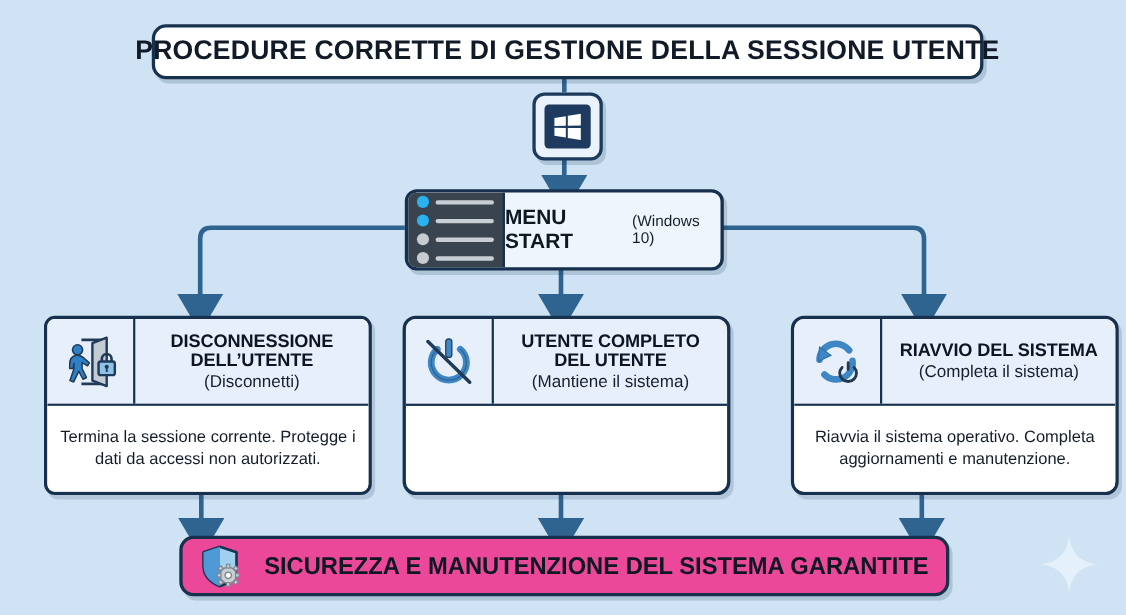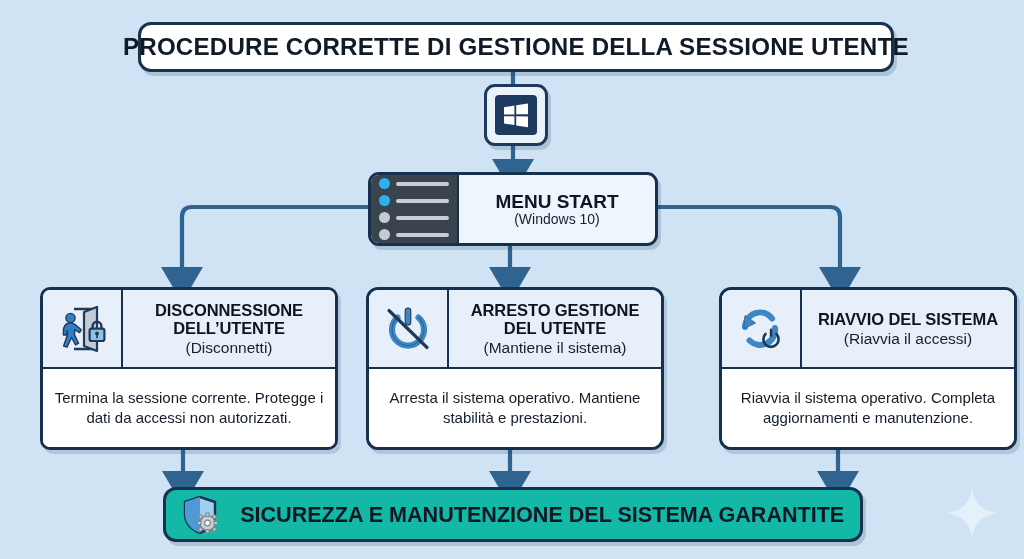--- a/index.html
+++ b/index.html
@@ -55,21 +55,21 @@
     width:70px;flex:none;background:#3a444f;
     display:flex;flex-direction:column;justify-content:center;gap:6px;
     padding:0 8px;border-right:2px solid #16304d;
   }
   .mrow{display:flex;align-items:center;gap:6px;}
   .mdot{width:11px;height:11px;border-radius:50%;flex:none;}
   .mdot.on{background:#2ab2ef;}
   .mdot.off{background:#c6cbd0;}
   .mbar{height:4px;border-radius:2px;background:#c8ced4;flex:1;}
   .menu-text{
-    flex:1;display:flex;flex-direction:column;align-items:center;justify-content:center;
+    flex:1;display:flex;flex-direction:row;align-items:center;justify-content:center;
     line-height:1.12;
   }
   .menu-text .t1{font-size:19px;font-weight:bold;color:#0e1722;}
   .menu-text .t2{font-size:14px;color:#16202c;}
 
   
   .card{
     position:absolute;top:287px;width:292px;height:157px;
     background:#ffffff;border:3px solid #16304d;border-radius:12px;
     box-shadow:3px 4px 0 rgba(24,50,78,.16);
@@ -94,21 +94,21 @@
   .card-titles .cs{font-size:15.5px;color:#16202c;margin-top:1px;}
   .card-body{
     flex:1;display:flex;align-items:center;justify-content:center;
     text-align:center;padding:2px 8px;background:#ffffff;
   }
   .card-body span{font-size:15px;color:#131d29;line-height:1.35;}
 
   
   .bottom-box{
     position:absolute;left:163px;top:487px;width:690px;height:49px;
-    background:#14b8a6;border:3px solid #16304d;border-radius:13px;
+    background:#ec4899;border:3px solid #16304d;border-radius:13px;
     box-shadow:3px 4px 0 rgba(24,50,78,.18);
     display:flex;align-items:center;justify-content:center;gap:14px;
     padding-left:4px;
   }
   .bottom-box .bt{
     font-size:22px;font-weight:bold;color:#0e1722;white-space:nowrap;
     transform:scaleX(.98);
   }
   .shield-wrap{display:flex;align-items:center;justify-content:center;flex:none;}
 </style>
@@ -218,48 +218,45 @@
     <div class="card-head">
       <div class="card-icon">
         <svg width="56" height="56" viewBox="0 0 56 56">
           <path d="M17.5,16.5 A16,16 0 1 0 38.5,16.5" fill="none" stroke="#3f86c4" stroke-width="6.2" stroke-linecap="round"></path>
           <path d="M17.5,16.5 A16,16 0 1 0 38.5,16.5" fill="none" stroke="#1f3b59" stroke-width="1.2" opacity=".45"></path>
           <rect x="25.2" y="7" width="5.6" height="17" rx="2.8" fill="#3f86c4" stroke="#1f3b59" stroke-width="1.1"></rect>
           <line x1="9" y1="9.5" x2="47" y2="46.5" stroke="#1f3b59" stroke-width="3.2" stroke-linecap="round"></line>
         </svg>
       </div>
       <div class="card-titles">
-        <div class="ct">ARRESTO GESTIONE</div>
+        <div class="ct">UTENTE COMPLETO</div>
         <div class="ct">DEL UTENTE</div>
         <div class="cs">(Mantiene il sistema)</div>
       </div>
-    </div>
-    <div class="card-body">
-      <span>Arresta il sistema operativo. Mantiene stabilità e prestazioni.</span>
     </div>
   </div>
 
   <div class="card c3">
     <div class="card-head">
       <div class="card-icon">
         <svg width="56" height="56" viewBox="0 0 56 56">
           <g stroke="#3f86c4" stroke-width="6" fill="none" stroke-linecap="round">
             <path d="M12,26 A15,15 0 0 1 39,17.5"></path>
             <path d="M42,27 A15,15 0 0 1 16.5,39.5"></path>
           </g>
           <path d="M12,14.5 L11,27.5 L22.5,22 Z" fill="#3f86c4" stroke="#2f6fa8" stroke-width="1"></path>
           <g transform="translate(38,38)">
             <path d="M-5.5,-5 A7.6,7.6 0 1 0 5.5,-5" fill="none" stroke="#22384f" stroke-width="2.6" stroke-linecap="round"></path>
             <rect x="-1.2" y="-10.5" width="2.5" height="8.5" rx="1.2" fill="#22384f"></rect>
           </g>
         </svg>
       </div>
       <div class="card-titles">
         <div class="ct">RIAVVIO DEL SISTEMA</div>
-        <div class="cs">(Riavvia il accessi)</div>
+        <div class="cs">(Completa il sistema)</div>
       </div>
     </div>
     <div class="card-body">
       <span>Riavvia il sistema operativo. Completa aggiornamenti e manutenzione.</span>
     </div>
   </div>
 
   <div class="bottom-box">
     <div class="shield-wrap">
       <svg width="40" height="40" viewBox="0 0 40 40">

